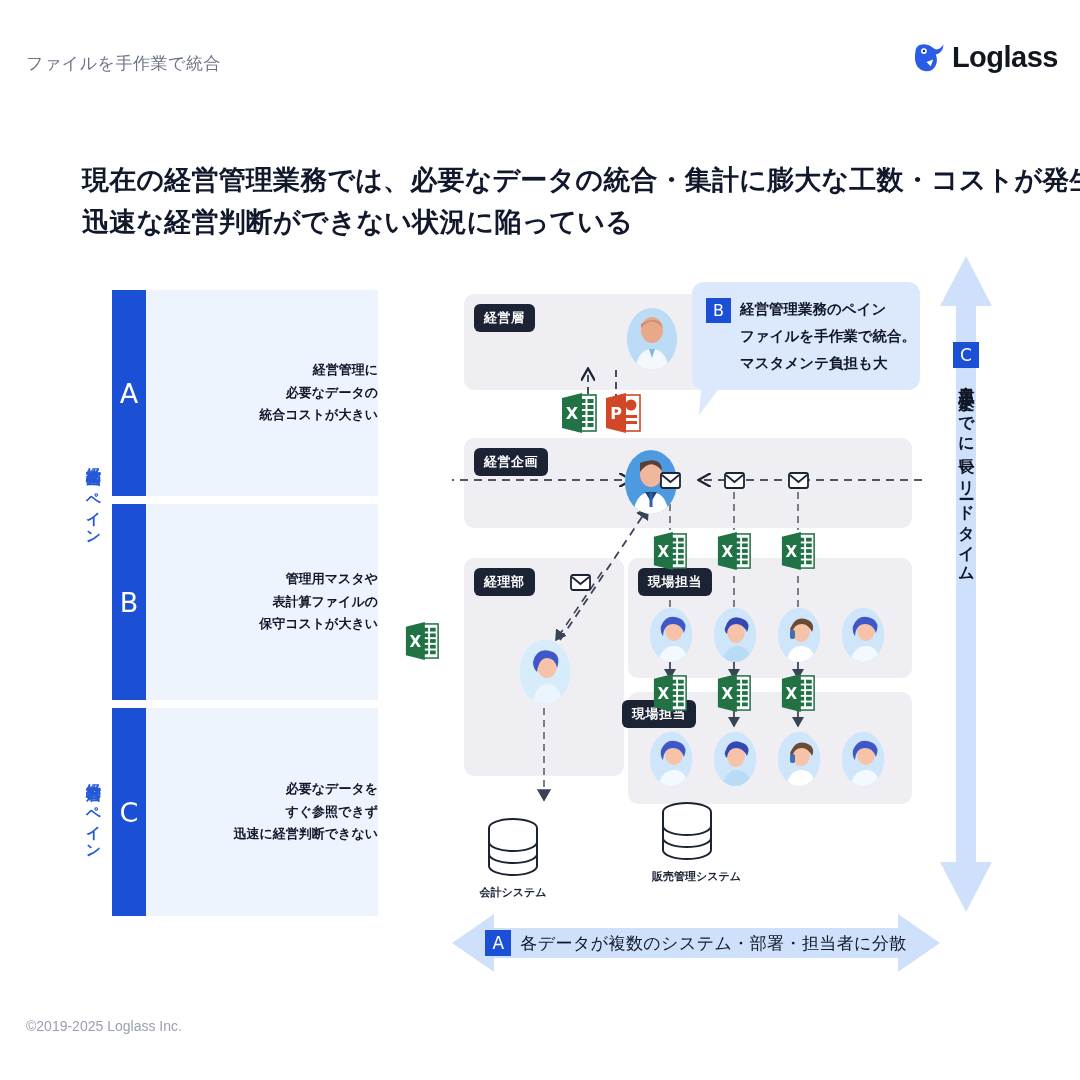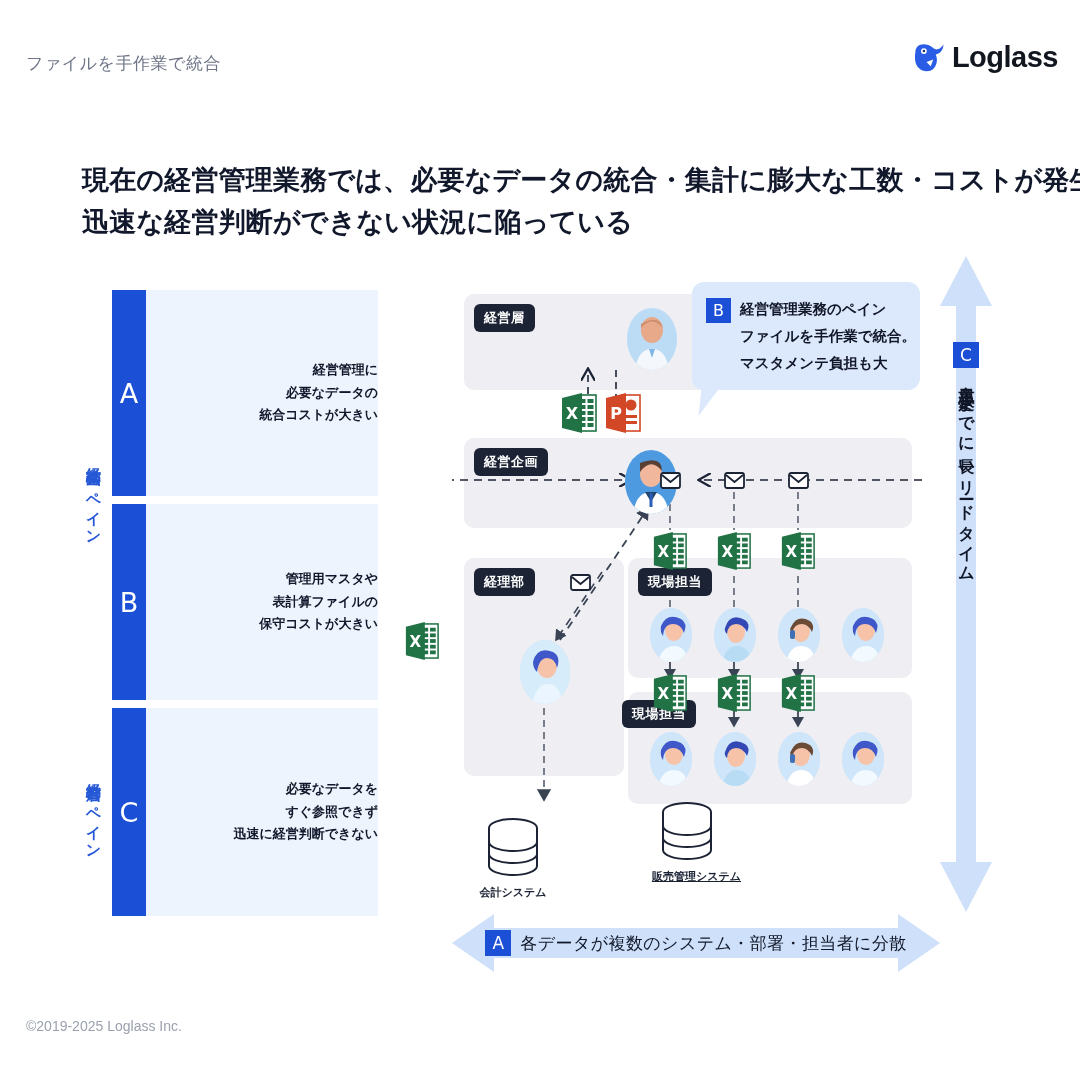--- a/index.html
+++ b/index.html
@@ -530,21 +530,21 @@
   <div class="dbs">
     <div class="db" style="left:26px;top:16px;text-align:center;">
       <svg width="62" height="62" viewBox="0 0 62 62">
         <ellipse cx="31" cy="12" rx="24" ry="9" fill="#fff" stroke="#1b2335" stroke-width="2"></ellipse>
         <path d="M7 12 L7 50 a24 9 0 0 0 48 0 L55 12" fill="#fff" stroke="#1b2335" stroke-width="2"></path>
         <path d="M7 26 a24 9 0 0 0 48 0" fill="none" stroke="#1b2335" stroke-width="2"></path>
         <path d="M7 38 a24 9 0 0 0 48 0" fill="none" stroke="#1b2335" stroke-width="2"></path>
       </svg>
       <div class="db-lab">会計システム</div>
     </div>
-    <div class="db" style="left:200px;top:0;text-decoration:underline;">
+    <div class="db" style="left:200px;top:0;">
       <svg width="62" height="62" viewBox="0 0 62 62">
         <ellipse cx="31" cy="12" rx="24" ry="9" fill="#fff" stroke="#1b2335" stroke-width="2"></ellipse>
         <path d="M7 12 L7 50 a24 9 0 0 0 48 0 L55 12" fill="#fff" stroke="#1b2335" stroke-width="2"></path>
         <path d="M7 26 a24 9 0 0 0 48 0" fill="none" stroke="#1b2335" stroke-width="2"></path>
         <path d="M7 38 a24 9 0 0 0 48 0" fill="none" stroke="#1b2335" stroke-width="2"></path>
       </svg>
       <div class="db-lab">販売管理システム</div>
     </div>
   </div>
 

